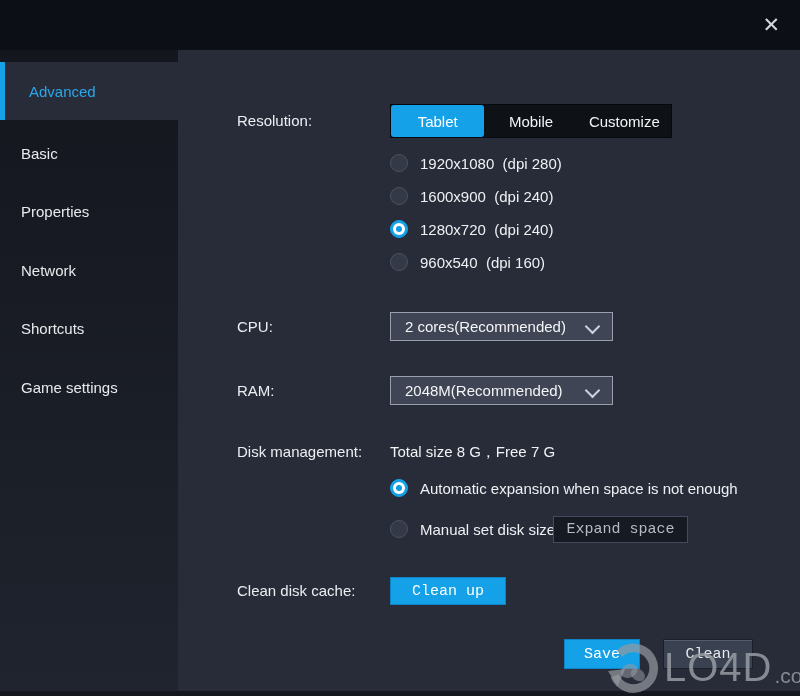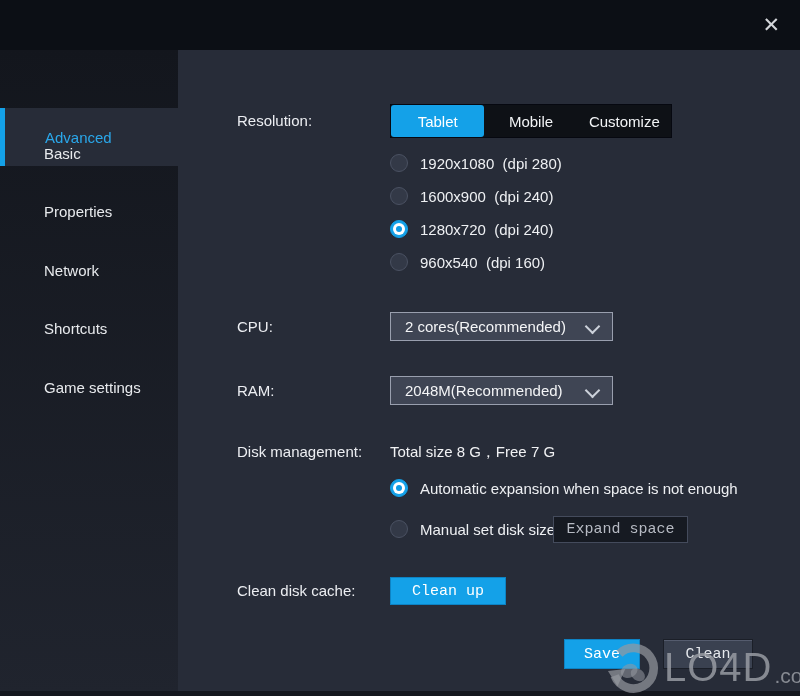--- a/index.html
+++ b/index.html
@@ -8,22 +8,22 @@
     font-family:"Liberation Sans","DejaVu Sans",sans-serif;
     background:#272c38;
   }
   
   .titlebar{position:absolute;left:0;top:0;width:800px;height:50px;background:#0c0f15;}
   .title{position:absolute;left:22px;top:0;line-height:50px;font-size:19px;color:#f0f1f3;}
   .close{position:absolute;right:16px;top:0;line-height:50px;font-size:21px;color:#d4d6da;cursor:pointer;padding:0 4px;}
   
   .sidebar{position:absolute;left:0;top:50px;width:178px;height:646px;background:linear-gradient(180deg,#13161d,#20242e);}
   .side-item{position:absolute;left:0;width:178px;height:58px;display:flex;align-items:center;
-    padding-left:44px;box-sizing:border-box;color:#e8eaed;font-size:15px;cursor:pointer;}
-  .side-item.selected{background:#272c38;border-left:5px solid #14a1e8;padding-left:40px;margin-top:46px;}
+    padding-left:21px;box-sizing:border-box;color:#e8eaed;font-size:15px;cursor:pointer;}
+  .side-item.selected{background:#272c38;border-left:5px solid #14a1e8;padding-left:24px;}
   .side-item.selected .si-label{color:#2aa7ea;}
   .si-0{top:12px}.si-1{top:74px}.si-2{top:132px}.si-3{top:191px}.si-4{top:249px}.si-5{top:308px}
   
   .main{position:absolute;left:178px;top:50px;width:622px;height:646px;background:#272c38;}
   .row-label{position:absolute;left:59px;color:#eceef2;font-size:15px;}
   .lbl-resolution{top:54px;line-height:34px;}
   .lbl-cpu{top:262px;line-height:29px;}
   .lbl-ram{top:326px;line-height:29px;}
   .lbl-disk{top:392px;line-height:20px;}
   .lbl-cache{top:527px;line-height:28px;}

